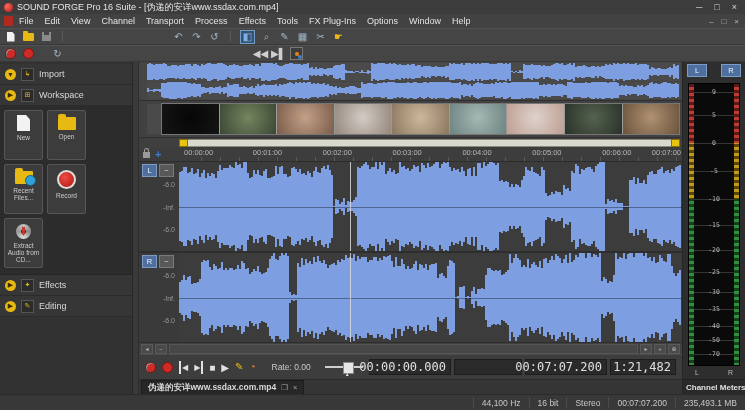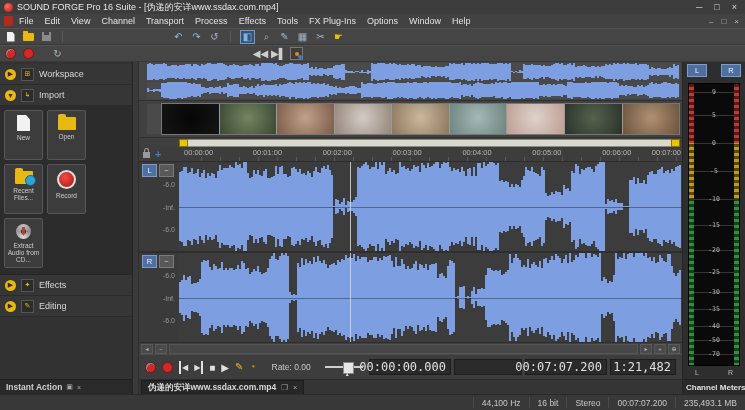--- a/index.html
+++ b/index.html
@@ -240,28 +240,28 @@
         <i></i>
       </div>
     </div>
 </div>
 
 <div class="content">
 
   <div class="sidebar">
     <div class="sb-sections">
       <div class="sb-row">
+        <div class="sb-circle">▼</div>
+        <div class="sb-ico">↳</div>
+        <span class="lbl">Import</span>
+      </div>
+      <div class="sb-row">
         <div class="sb-circle">▶</div>
         <div class="sb-ico">⊞</div>
         <span class="lbl">Workspace</span>
-      </div>
-      <div class="sb-row">
-        <div class="sb-circle">▼</div>
-        <div class="sb-ico">↳</div>
-        <span class="lbl">Import</span>
       </div>
       <div class="sb-panel">
         <div class="imp-btn">
           <div class="ic-new"></div>
           <div class="cap">New</div>
         </div>
         <div class="imp-btn">
           <div class="ic-open"></div>
           <div class="cap">Open</div>
         </div>
@@ -282,25 +282,20 @@
         <div class="sb-circle">▶</div>
         <div class="sb-ico">✦</div>
         <span class="lbl">Effects</span>
       </div>
       <div class="sb-row">
         <div class="sb-circle">▶</div>
         <div class="sb-ico">✎</div>
         <span class="lbl">Editing</span>
       </div>
 
-    </div>
-    <div class="sb-footer">
-      <span class="t">Instant Action</span>
-      <span class="ftr-glyph">▣</span>
-      <span class="ftr-glyph">×</span>
     </div>
   </div>
 
   <div class="vsplit"></div>
 
   <div class="main">
 
     <div class="overview">
       <div class="ov-row">
           <div class="wave">

